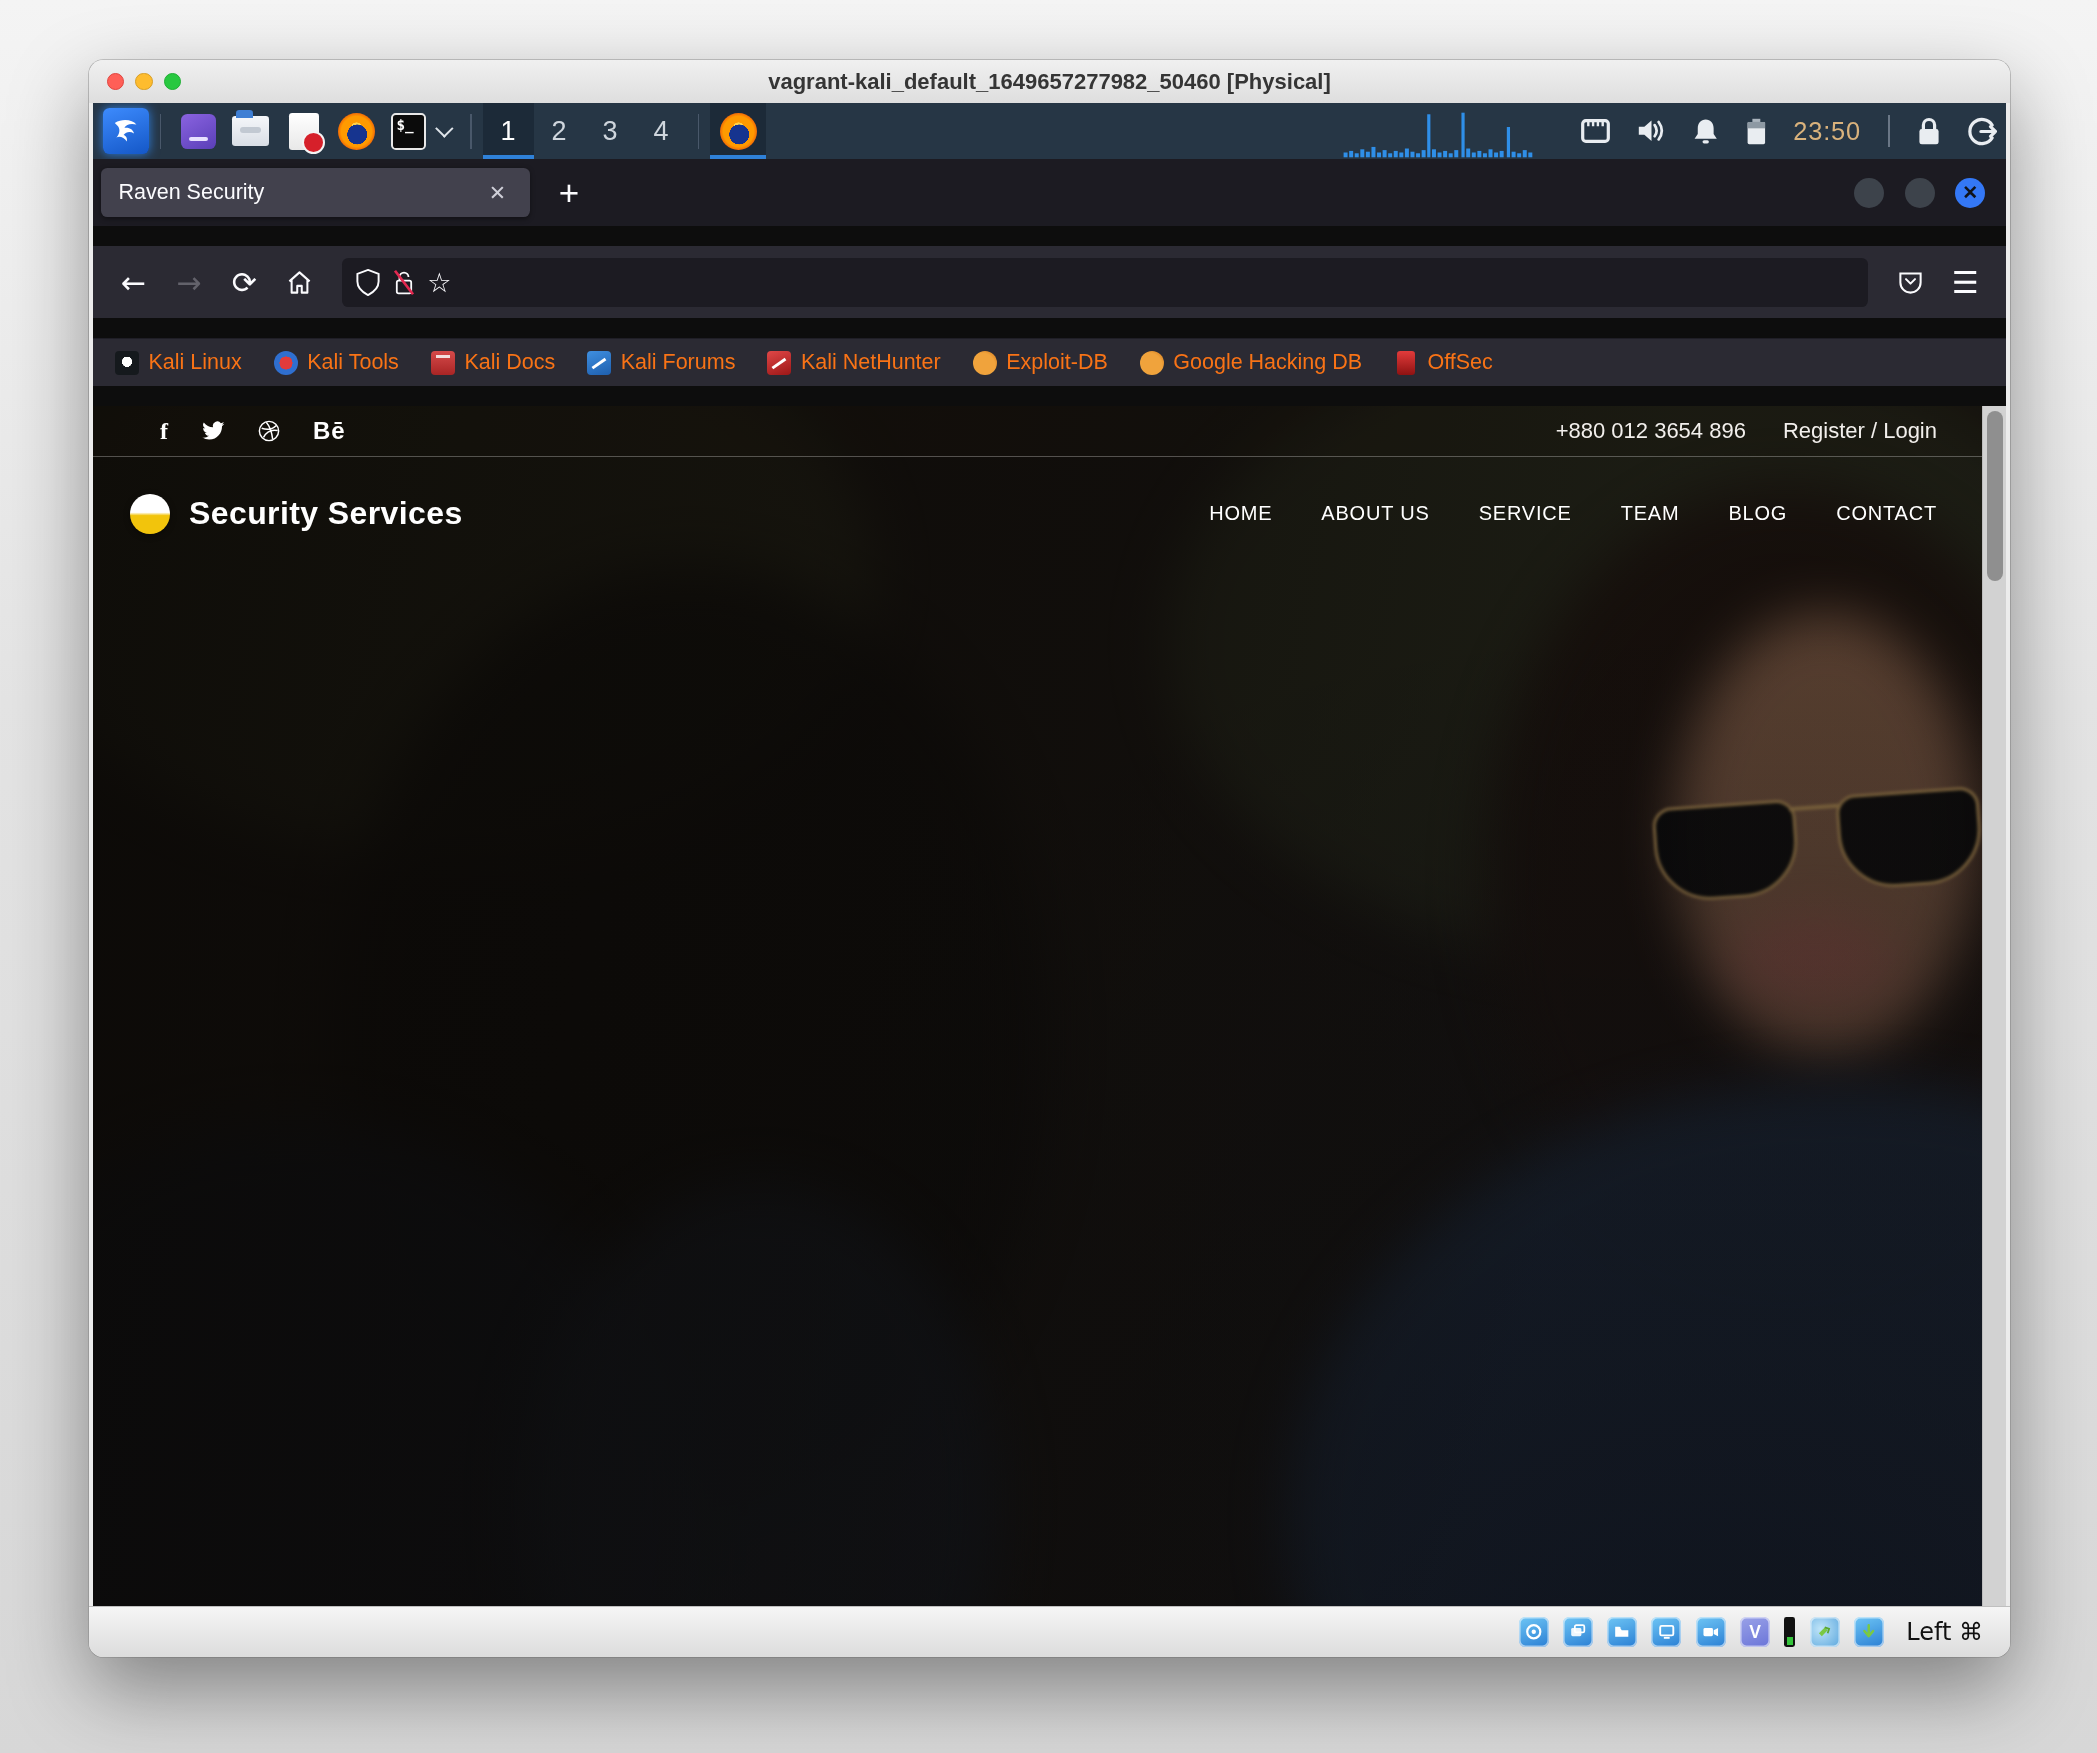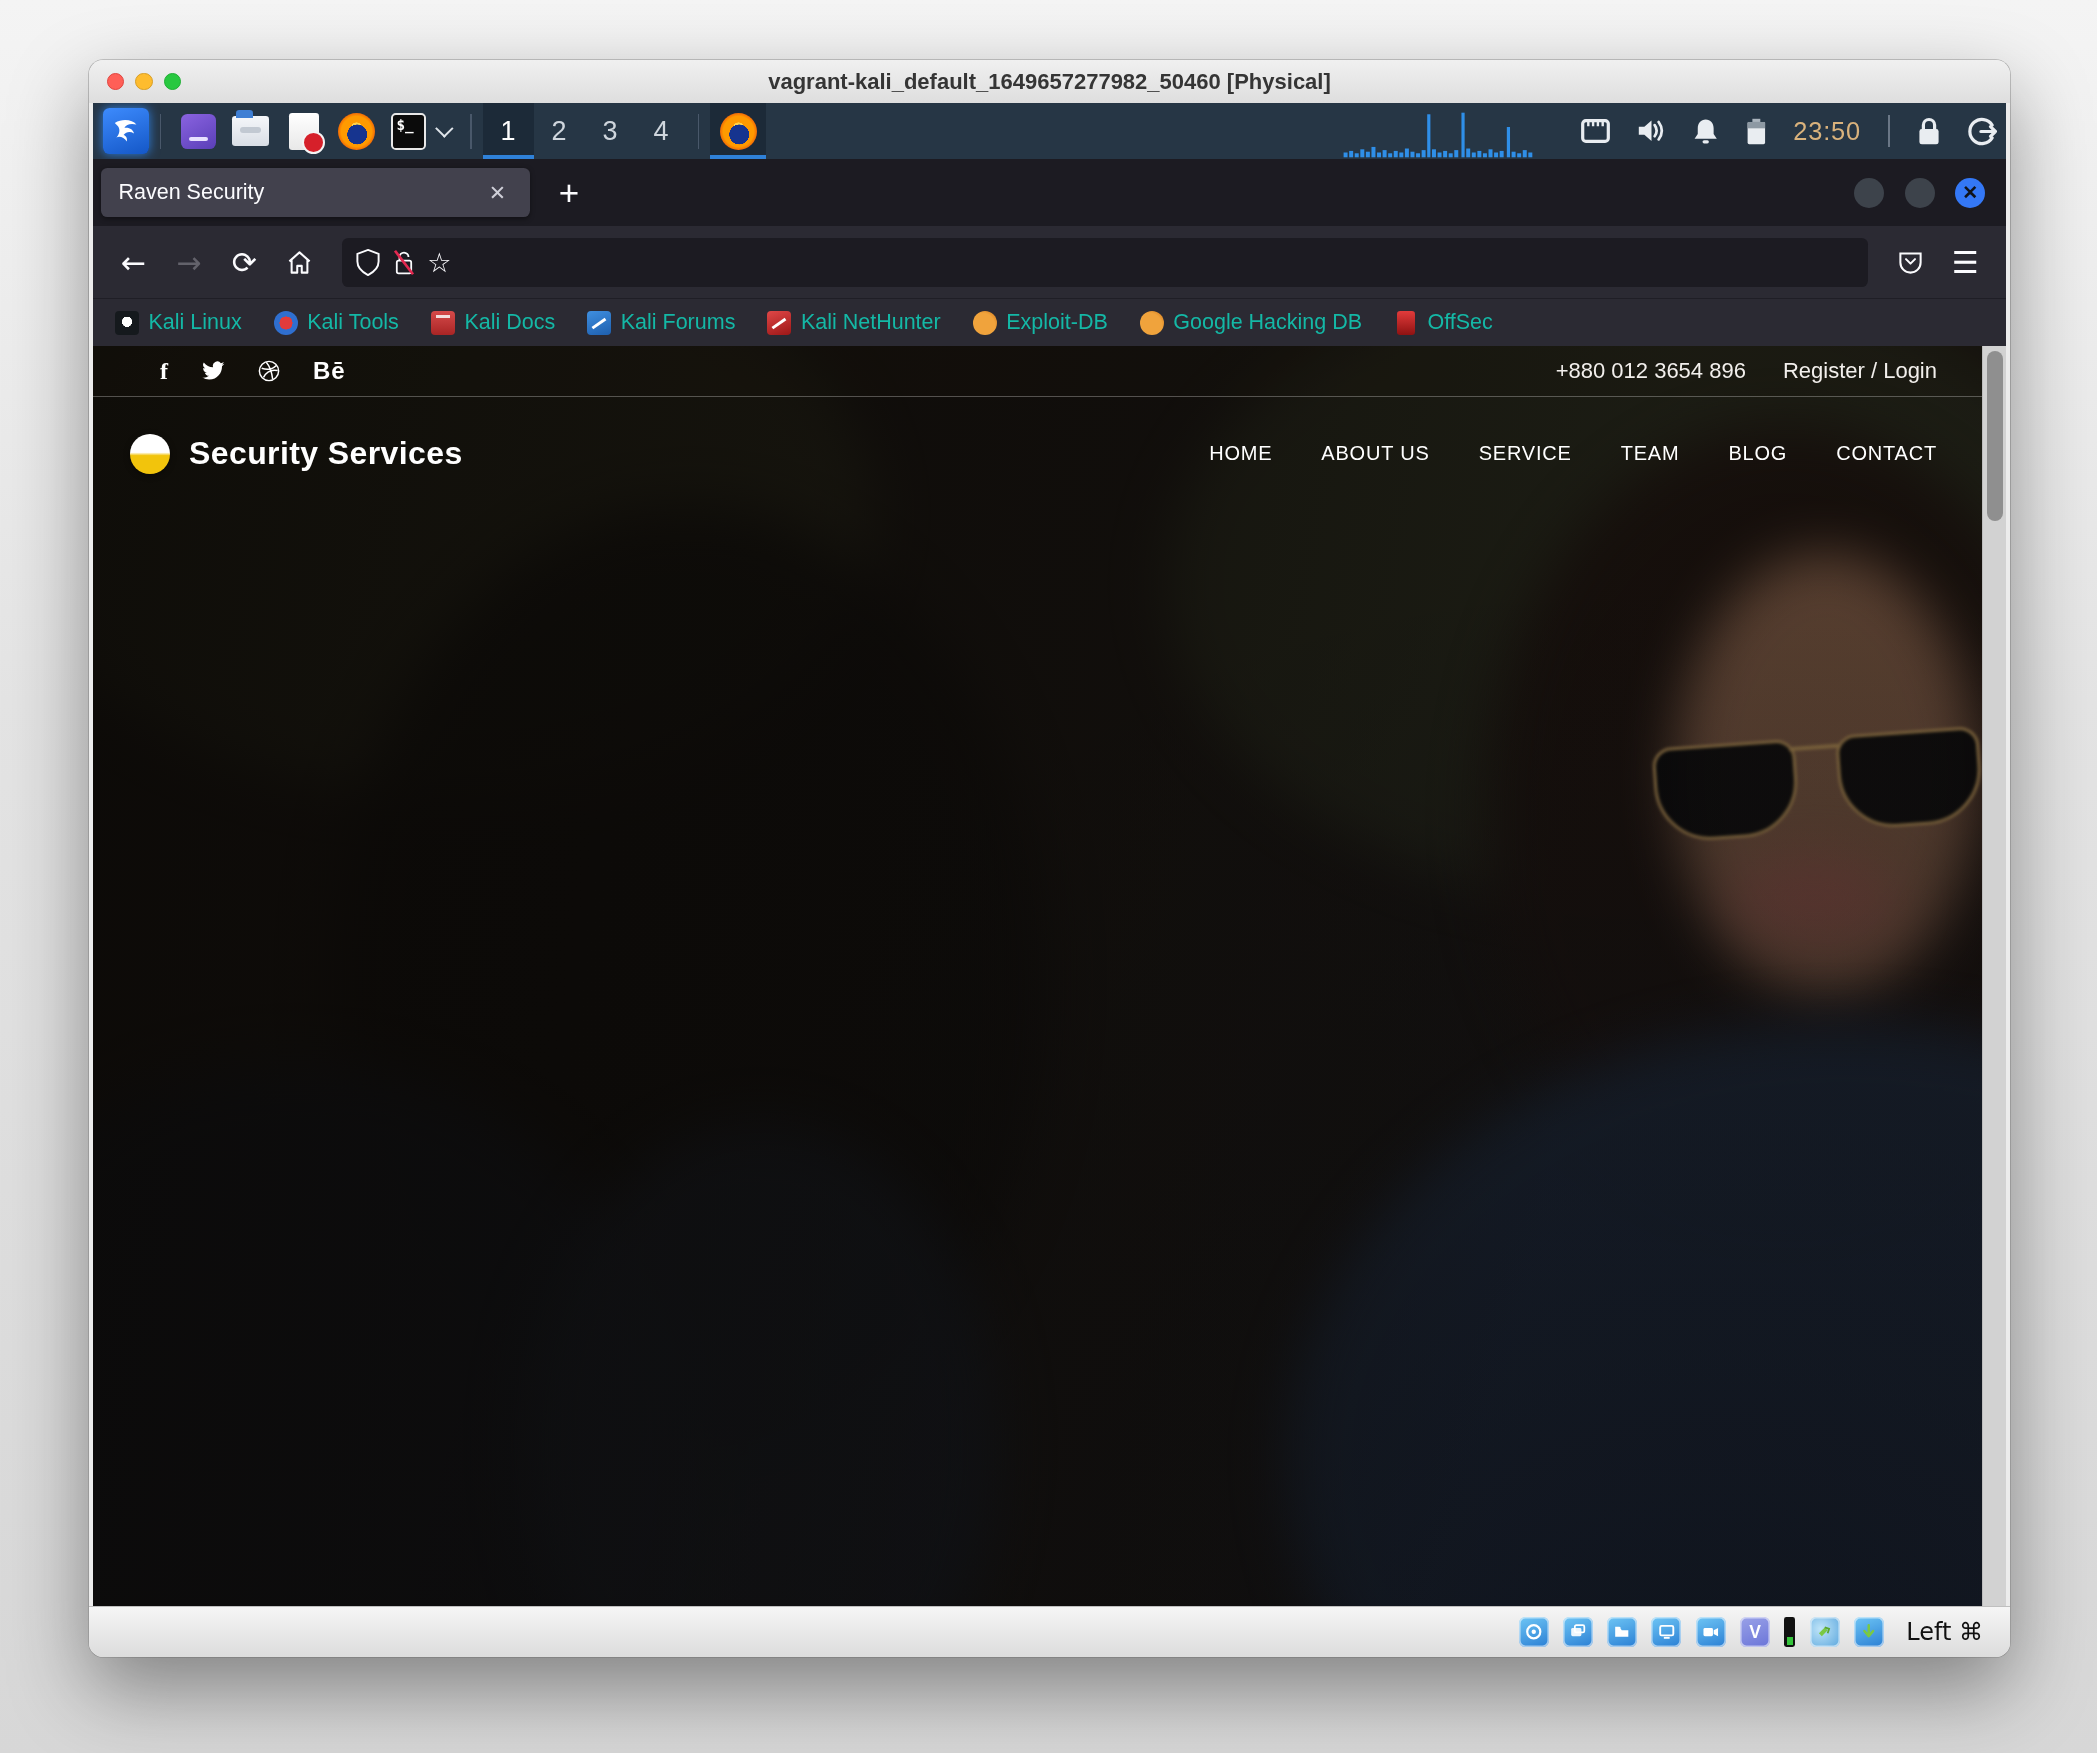--- a/index.html
+++ b/index.html
@@ -48,39 +48,39 @@
   .task-ff{width:56px;height:56px;display:flex;align-items:center;justify-content:center;background:#1c2a38;position:relative;flex:0 0 auto;}
   .task-ff:after{content:"";position:absolute;left:0;right:0;bottom:0;height:4px;background:#2f81d8;}
   .panel-spacer{flex:1;}
   .cpu-graph{width:215px;height:56px;flex:0 0 auto;display:flex;align-items:flex-end;}
   .tray{display:flex;align-items:center;gap:27px;margin-left:24px;flex:0 0 auto;}
   .tray svg{display:block;}
   .clock{font-size:25.4px;color:#d9b27c;letter-spacing:0.8px;}
   .tray-sep{width:1.6px;height:32px;background:#6a7786;}
 
   
-  .firefox{position:absolute;left:0;right:0;top:56px;bottom:0;display:flex;flex-direction:column;}
+  .firefox{position:absolute;left:0;right:0;top:56px;bottom:0;display:flex;flex-direction:column;gap:20px;}
   .tabbar{height:67px;background:#1c1b22;display:flex;align-items:center;padding:0 8px;position:relative;flex:0 0 auto;}
   .tab{width:429px;height:49px;background:#42414d;border-radius:6.4px;display:flex;align-items:center;padding:0 17.5px;color:#fbfbfe;box-shadow:0 1.6px 4.8px rgba(0,0,0,.4);}
   .tab-label{font-size:21.5px;flex:1;white-space:nowrap;overflow:hidden;}
   .tab-close{font-size:20.7px;color:#cfcfd8;padding:1.6px 6.4px;border-radius:3.2px;}
   .newtab{font-size:35px;color:#fbfbfe;margin-left:20.7px;line-height:1;padding:0 8px;}
   .winctl{position:absolute;right:20.7px;top:0;bottom:0;display:flex;align-items:center;gap:20.7px;}
   .wbtn{width:30px;height:30px;border-radius:50%;background:#3d434b;}
   .wbtn.close{background:#3478f6;color:#10131a;display:flex;align-items:center;justify-content:center;font-size:19px;font-weight:700;}
   .toolbar{height:72px;background:#2b2a33;display:flex;align-items:center;padding:0 16px;gap:6.4px;flex:0 0 auto;}
   .navbtn{width:49px;height:49px;border-radius:6.4px;display:flex;align-items:center;justify-content:center;
     font-size:30px;color:#fbfbfe;font-family:"DejaVu Sans",sans-serif;flex:0 0 auto;}
   .navbtn.disabled{color:#63626b;}
   .urlbar{flex:1;height:49px;background:#1c1b22;border-radius:6.4px;margin:0 11px;display:flex;align-items:center;padding:0 14.3px;gap:12.7px;}
   .url-text{flex:1;font-size:24px;color:#fbfbfe;letter-spacing:0.4px;}
   .star{font-size:27px;color:#fbfbfe;font-family:"DejaVu Sans",sans-serif;}
   .bookmarksbar{height:48px;background:#2b2a33;display:flex;align-items:center;padding:0 22px;gap:32px;border-top:0.8px solid #1f1e26;flex:0 0 auto;}
   .bm{display:flex;align-items:center;gap:9.5px;}
-  .bm-label{font-size:21.5px;color:#14b8a6;white-space:nowrap;}
+  .bm-label{font-size:21.5px;color:#f97316;white-space:nowrap;}
   .bmi{width:24px;height:24px;border-radius:4px;flex:0 0 auto;position:relative;}
   .bmi-dragon{background:radial-gradient(circle at 50% 45%,#ffffff 0 28%,#15191d 29%);}
   .bmi-tools{border-radius:50%;background:radial-gradient(circle at 50% 50%,#e23b3b 0 38%,#2f6fd0 39%);}
   .bmi-docs{background:linear-gradient(180deg,#d64a4a,#a92525);}
   .bmi-docs:after{content:"";position:absolute;left:4.8px;top:4px;right:4.8px;height:3.2px;background:#f3dede;}
   .bmi-forums{background:linear-gradient(160deg,#3f8fe0,#1e5fae);}
   .bmi-forums:after{content:"";position:absolute;left:4px;top:11px;width:16px;height:3.2px;background:#fff;transform:rotate(-35deg);}
   .bmi-nethunter{background:linear-gradient(160deg,#e04747,#9c1717);}
   .bmi-nethunter:after{content:"";position:absolute;left:4px;top:11px;width:16px;height:3.2px;background:#fff;transform:rotate(-35deg);}
   .bmi-edb{border-radius:50%;background:radial-gradient(circle at 40% 60%,#f0a33c 0 60%,#c96a10 100%);}

